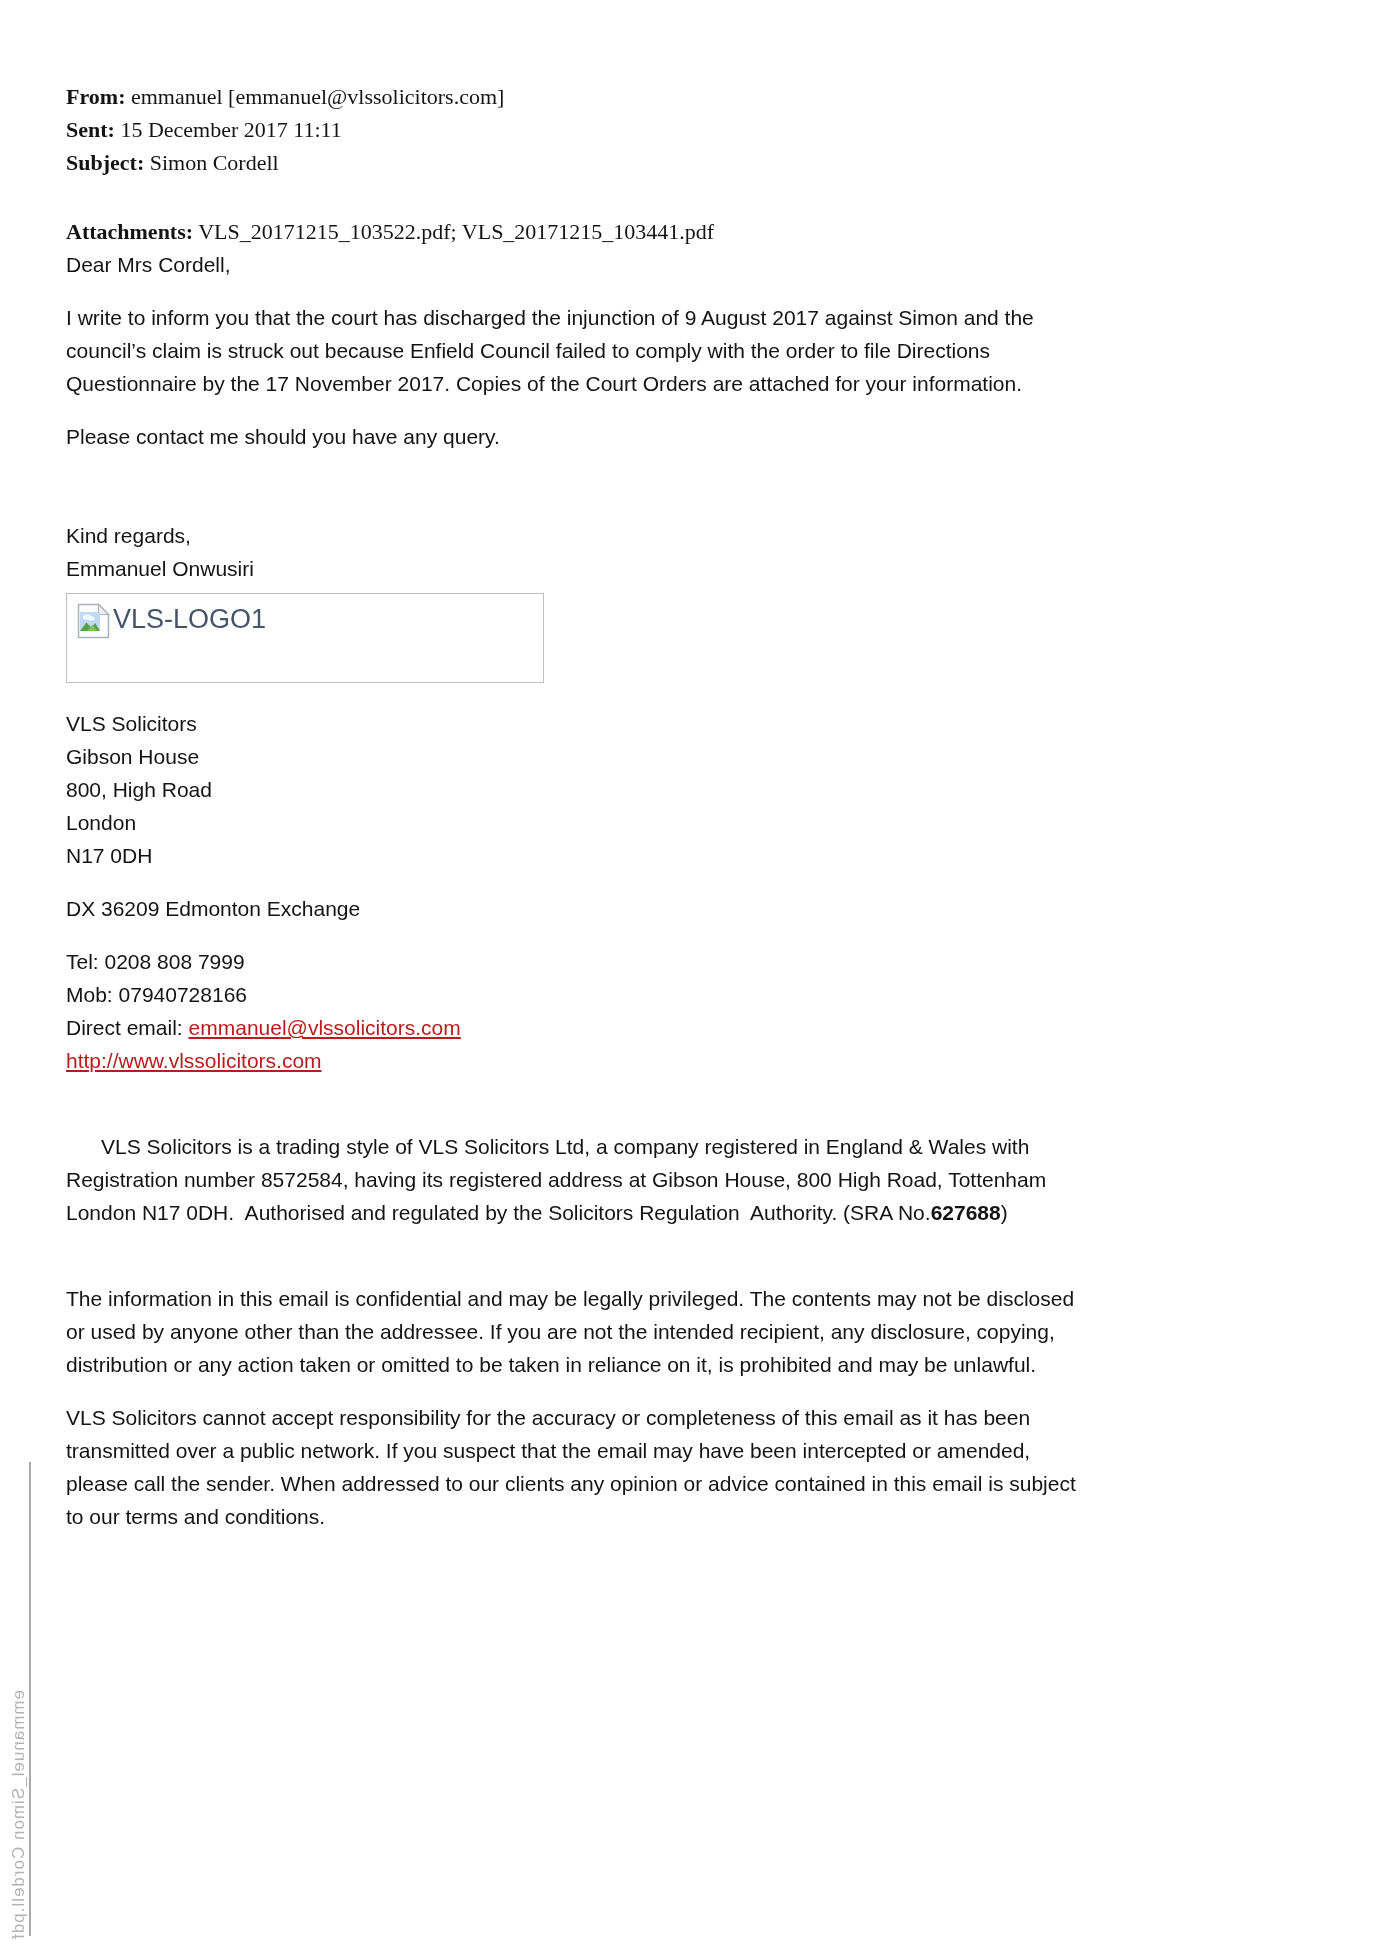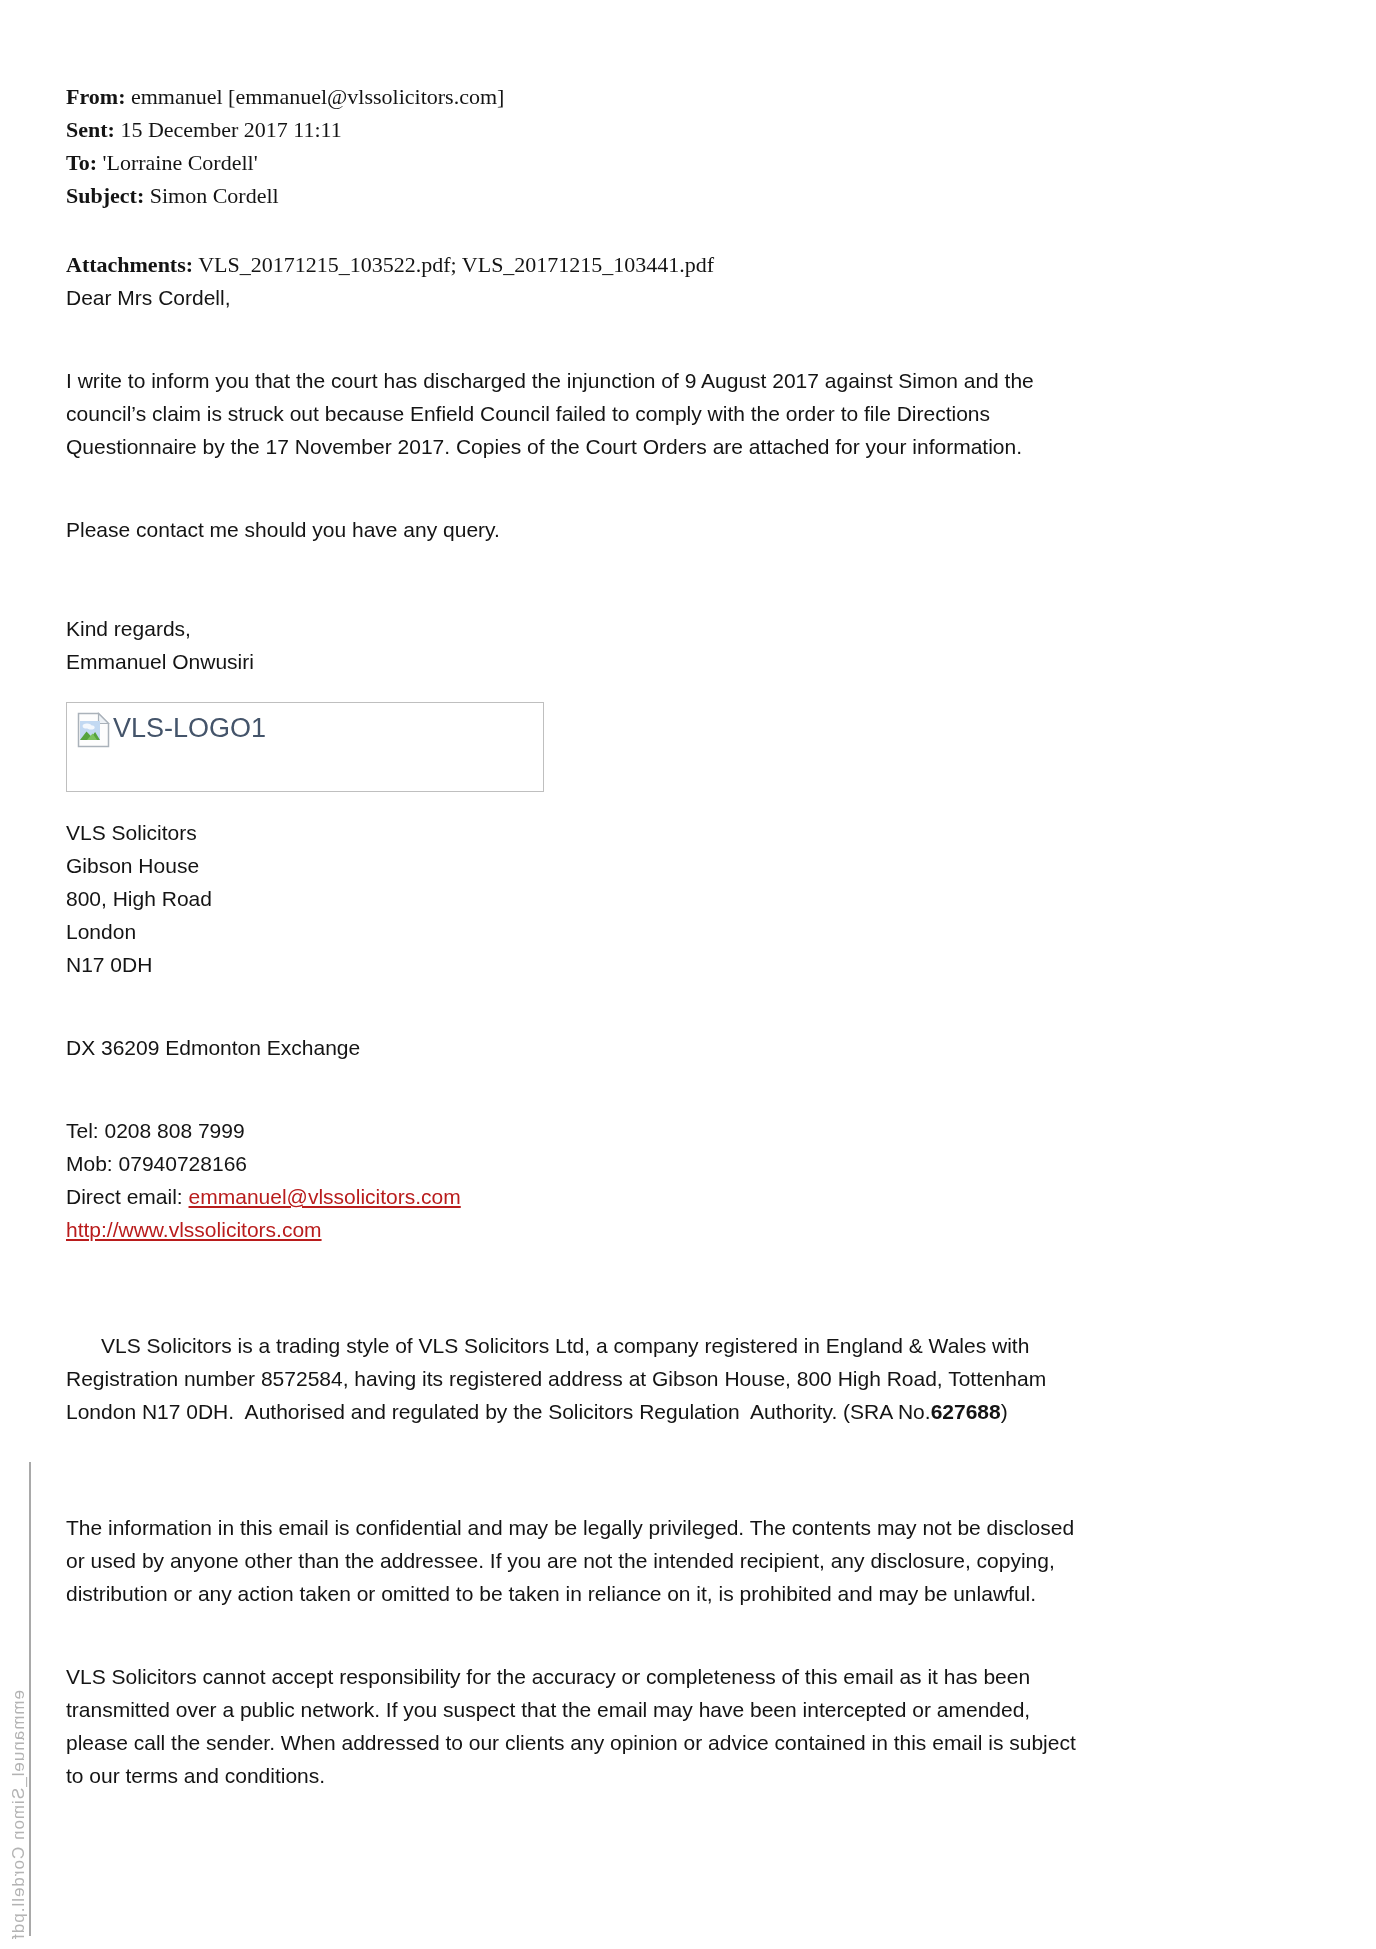--- a/index.html
+++ b/index.html
@@ -20,24 +20,24 @@
   }
   .hdr {
     font-family: "Liberation Serif", "DejaVu Serif", serif;
     font-size: 22px;
     line-height: 33px;
   }
   .hdr b { font-weight: bold; }
   .attach-line { margin-top: 36px; }
   .sans { font-family: "Liberation Sans", "DejaVu Sans", sans-serif; }
   .prewrap { white-space: pre-wrap; }
-  .mt1 { margin-top: 50px; }
+  .mt1 { margin-top: 20px; }
   .mt2 { margin-top: 66px; }
   .logo-box {
-    margin-top: 24px;
+    margin-top: 8px;
     width: 478px;
     height: 90px;
     border: 1px solid #bfbfbf;
     background: #ffffff;
     display: flex;
     align-items: flex-start;
     padding: 7px 10px;
   }
   .logo-box .ph-icon { flex: 0 0 auto; margin-top: 2px; }
   .logo-box .ph-text {
@@ -79,24 +79,20 @@
   <div class="content">
 
     <div class="hdr">
       <div>
         <b>From:</b>
         <span>emmanuel [emmanuel@vlssolicitors.com]</span>
       </div>
       <div>
         <b>Sent:</b>
         <span>15 December 2017 11:11</span>
-      </div>
-      <div>
-        <b>To:</b>
-        <span>'Lorraine Cordell'</span>
       </div>
       <div>
         <b>Subject:</b>
         <span>Simon Cordell</span>
       </div>
       <div class="attach-line">
         <b>Attachments:</b>
         <span>VLS_20171215_103522.pdf; VLS_20171215_103441.pdf</span>
       </div>
     </div>

